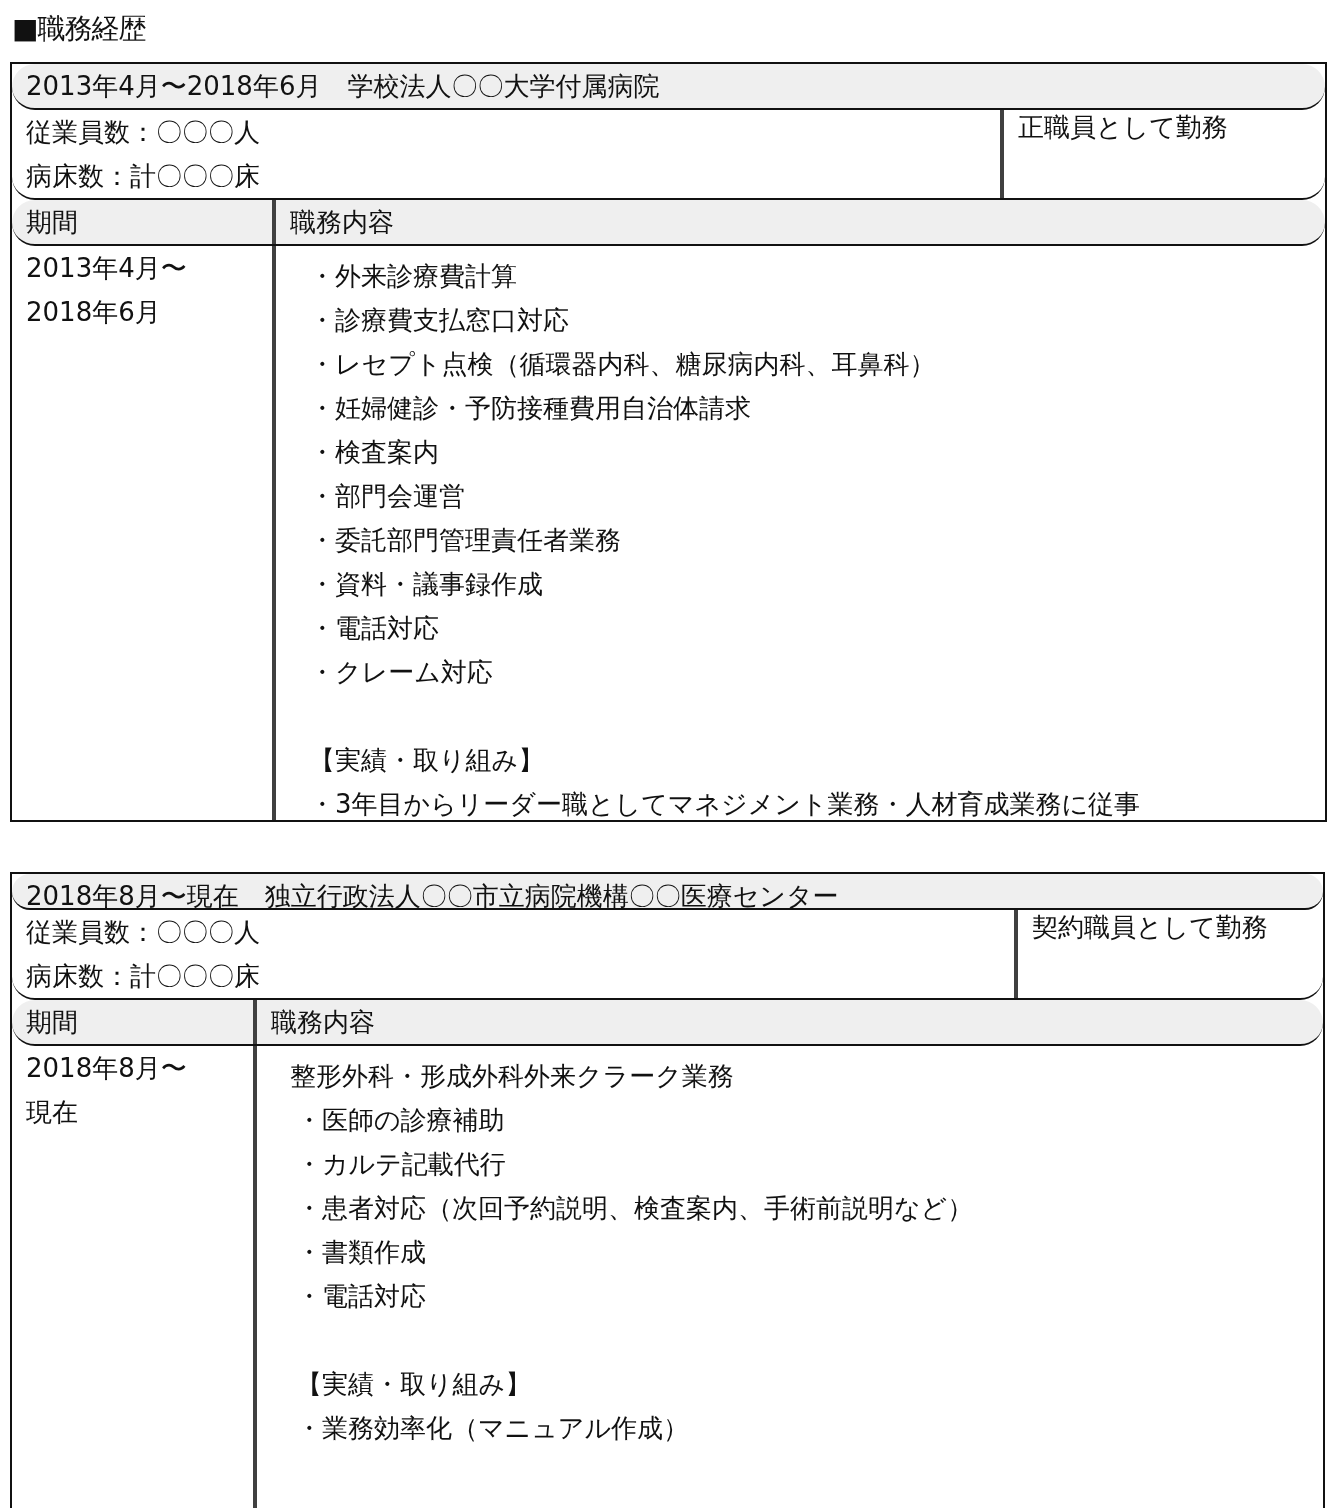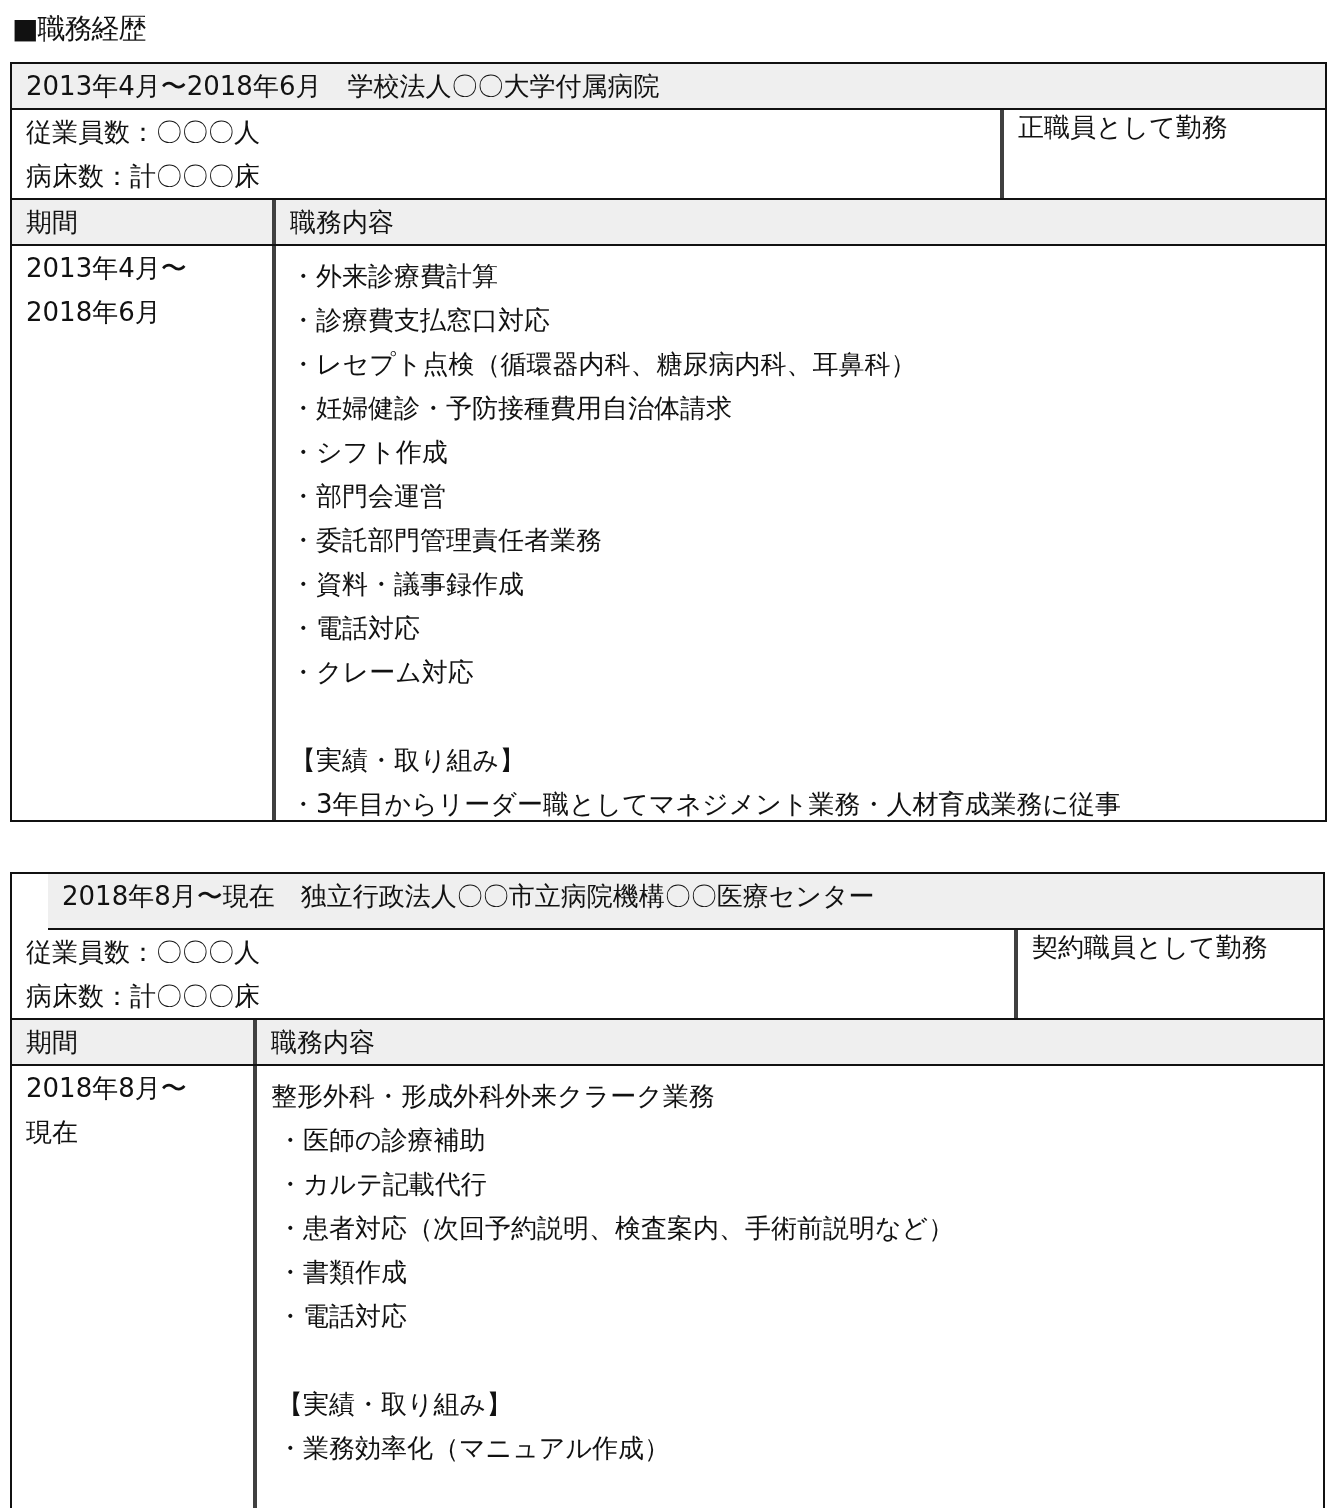--- a/index.html
+++ b/index.html
@@ -27,22 +27,23 @@
       position: absolute;
       left: 10px;
       border: 2px solid #111;
       box-sizing: border-box;
       font-size: 26px;
     }
     .row {
       display: flex;
       box-sizing: border-box;
       border-bottom: 2px solid #111;
+      border-radius: 23px;
     }
-    .row:last-child { border-bottom: none; }
+    .row:last-child { border-bottom: none; gap: 19px; }
     .row.head { background: #efefef; }
     .cell {
       box-sizing: border-box;
       padding: 0 14px;
     }
     .cell.divider { border-right: 4px solid #404040; }
     .line {
       height: 44px;
       line-height: 44px;
       white-space: nowrap;
@@ -58,21 +59,21 @@
     #t1 .info-row { height: 90px; }
     #t1 .info-row .left { width: 992px; padding-top: 0; }
     #t1 .info-row .right { flex: 1; }
     #t1 .colhead-row { height: 46px; }
     #t1 .col-period { width: 264px; }
     #t1 .col-duties { flex: 1; }
     #t1 .body-row { height: 574px; }
 
     
     #t2 { top: 872px; width: 1315px; }
-    #t2 .title-row { height: 56px; margin-left: 36px; }
+    #t2 .title-row { height: 36px; }
     #t2 .info-row { height: 90px; }
     #t2 .info-row .left { width: 1006px; }
     #t2 .info-row .right { flex: 1; }
     #t2 .colhead-row { height: 46px; }
     #t2 .col-period { width: 245px; }
     #t2 .col-duties { flex: 1; }
     #t2 .body-row { height: 504px; }
 
     .title-row .cell, .colhead-row .cell { line-height: 44px; }
     .duties-list { padding-top: 8px; }
@@ -105,21 +106,21 @@
   <div class="row body-row">
     <div class="cell col-period divider">
       <div class="line">2013年4月〜</div>
       <div class="line">2018年6月</div>
     </div>
     <div class="cell col-duties duties-list">
       <div class="line bullet">・外来診療費計算</div>
       <div class="line bullet">・診療費支払窓口対応</div>
       <div class="line bullet">・レセプト点検（循環器内科、糖尿病内科、耳鼻科）</div>
       <div class="line bullet">・妊婦健診・予防接種費用自治体請求</div>
-      <div class="line bullet">・シフト作成</div>
+      <div class="line bullet">・検査案内</div>
       <div class="line bullet">・部門会運営</div>
       <div class="line bullet">・委託部門管理責任者業務</div>
       <div class="line bullet">・資料・議事録作成</div>
       <div class="line bullet">・電話対応</div>
       <div class="line bullet">・クレーム対応</div>
       <div class="blank-line"></div>
       <div class="line achv">【実績・取り組み】</div>
       <div class="line bullet">・3年目からリーダー職としてマネジメント業務・人材育成業務に従事</div>
     </div>
   </div>

